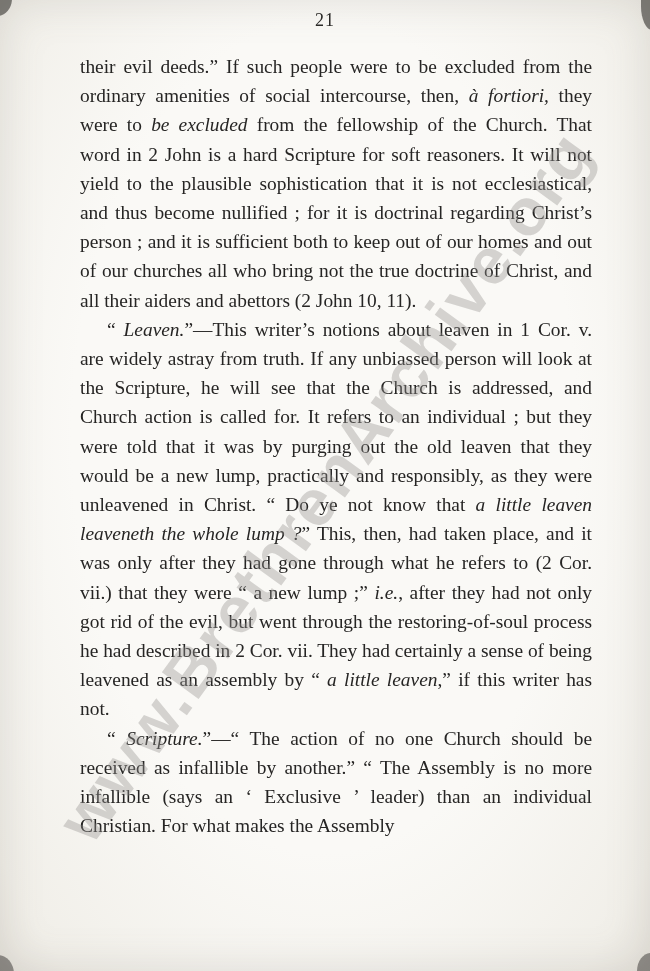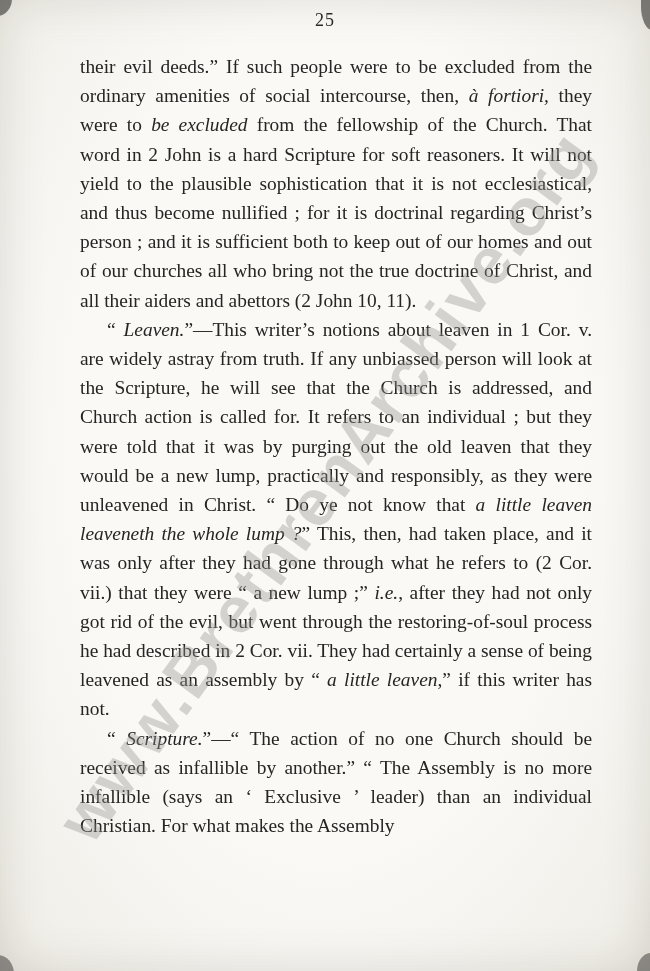--- a/index.html
+++ b/index.html
@@ -94,21 +94,21 @@
 </head>
 <body>
 
 <div class="page">
 
   <div class="artifact tl"></div>
   <div class="artifact tr"></div>
   <div class="artifact bl"></div>
   <div class="artifact br"></div>
 
-  <div class="page-number">25</div>
+  <div class="page-number">21</div>
 
   <div class="watermark">www.BrethrenArchive.org</div>
 
   <div class="text-block">
 
     <p class="para"><span>their evil deeds.”  If such people were to be excluded from the ordinary amenities of social intercourse, then, </span><span class="italic">à fortiori,</span><span> they were to </span><span class="italic">be excluded</span><span> from the fellowship of the Church.  That word in 2 John is a hard Scripture for soft reasoners.  It will not yield to the plausible sophistication that it is not ecclesiastical, and thus become nullified ; for it is doctrinal regarding Christ’s person ; and it is sufficient both to keep out of our homes and out of our churches all who bring not the true doctrine of Christ, and all their aiders and abettors (2 John 10, 11).</span></p>
 
     <p class="para indented"><span>“ </span><span class="italic">Leaven.</span><span>”—This writer’s notions about leaven in 1 Cor. v. are widely astray from truth.  If any unbiassed person will look at the Scripture, he will see that the Church is addressed, and Church action is called for.  It refers to an individual ;  but they were told that it was by purging out the old leaven that they would be a new lump, practically and responsibly, as they were unleavened in Christ.  “ Do ye not know that </span><span class="italic">a little leaven leaveneth the whole lump ?</span><span>”  This, then, had taken place, and it was only after they had gone through what he refers to (2 Cor. vii.) that they were “ a new lump ;” </span><span class="italic">i.e.</span><span>, after they had not only got rid of the evil, but went through the restoring-of-soul process he had described in 2 Cor. vii.  They had certainly a sense of being leavened as an assembly by “ </span><span class="italic">a little leaven</span><span>,” if this writer has not.</span></p>
 
     <p class="para indented"><span>“ </span><span class="italic">Scripture.</span><span>”—“ The action of no one Church should be received as infallible by another.”  “ The Assembly is no more infallible (says an ‘ Exclusive ’ leader) than an individual Christian.  For what makes the Assembly</span></p>

